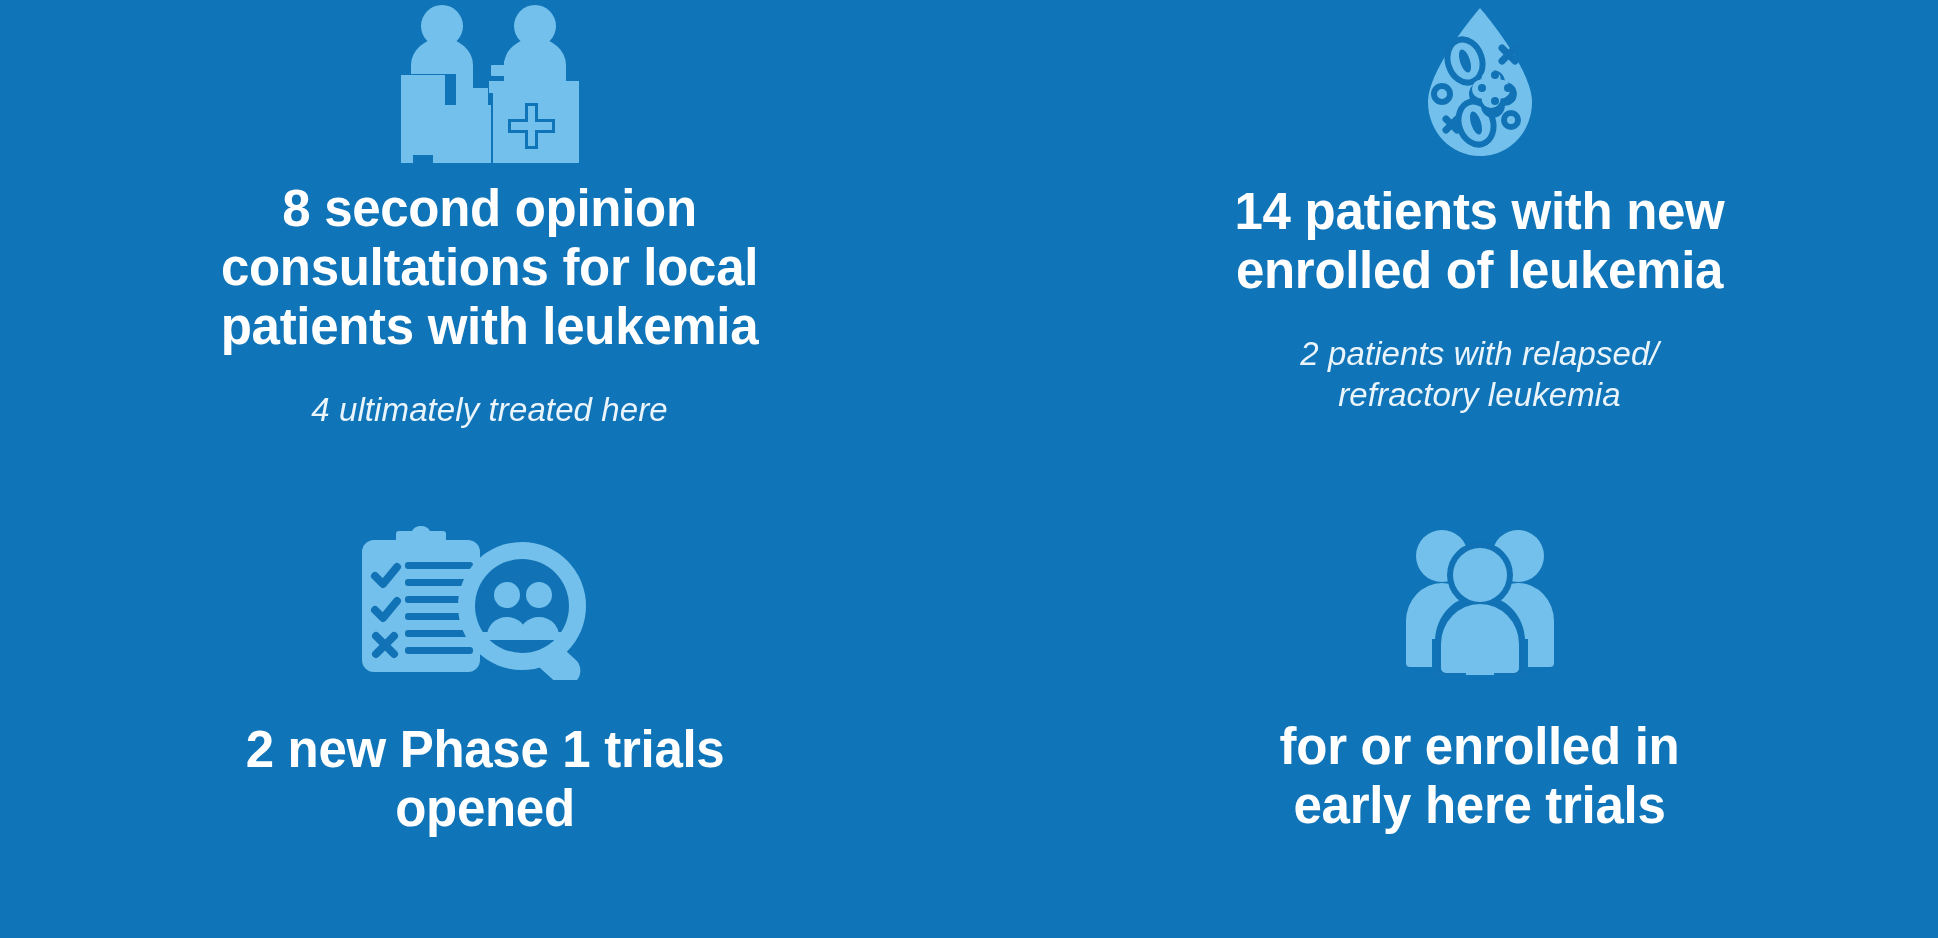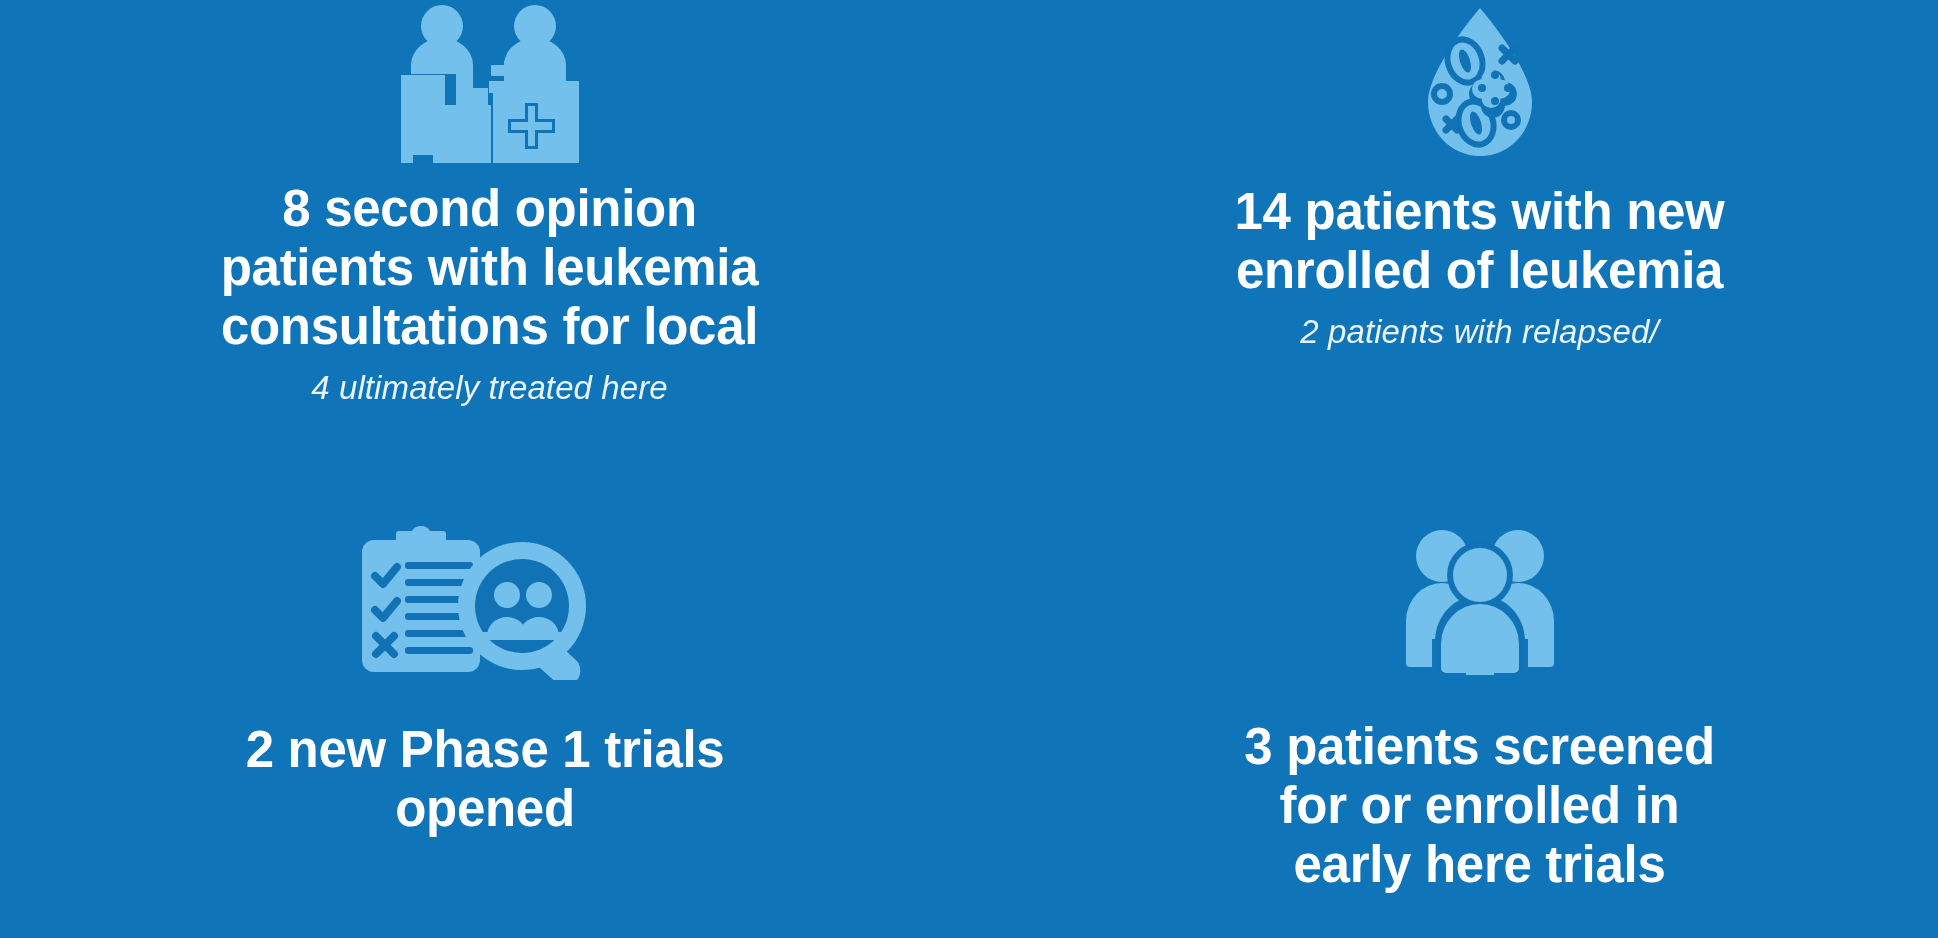--- a/index.html
+++ b/index.html
@@ -77,21 +77,21 @@
 
   .stat-subline {
     color: #eaf4fb;
     font-style: italic;
     font-weight: normal;
     font-size: 33px;
     line-height: 1.22;
     text-align: center;
     letter-spacing: 0.1px;
     max-width: 700px;
-    margin-top: 12px;
+    margin-top: 34px;
   }
 </style>
 </head>
 <body>
 
 <div class="infographic">
 
   <div class="stats-grid">
 
     <div class="stat-cell cell-tl">
@@ -139,22 +139,22 @@
         <g fill="#74c0ec">
           <rect x="127" y="103" width="7" height="40"></rect>
           <rect x="110" y="119" width="41" height="8"></rect>
         </g>
       </svg>
 
       <div class="icon-spacer-tl"></div>
 
       <div class="stat-headline">
         <div>8 second opinion</div>
+        <div>consultations for local</div>
         <div>patients with leukemia</div>
-        <div>consultations for local</div>
       </div>
 
       <div class="stat-subline">
         <div>4 ultimately treated here</div>
       </div>
     </div>
 
     <div class="stat-cell cell-tr">
 
       <svg class="stat-icon icon-blood" viewBox="0 0 120 152" xmlns="http://www.w3.org/2000/svg">
@@ -201,20 +201,21 @@
 
       <div class="icon-spacer-tr"></div>
 
       <div class="stat-headline">
         <div>14 patients with new</div>
         <div>enrolled of leukemia</div>
       </div>
 
       <div class="stat-subline">
         <div>2 patients with relapsed/</div>
+        <div>refractory leukemia</div>
       </div>
     </div>
 
     <div class="stat-cell cell-bl">
 
       <svg class="stat-icon icon-screen" viewBox="0 0 258 160" xmlns="http://www.w3.org/2000/svg">
 
         <rect x="6" y="20" width="118" height="132" rx="12" fill="#74c0ec"></rect>
 
         <rect x="40" y="11" width="50" height="16" rx="3" fill="#74c0ec"></rect>
@@ -283,21 +284,20 @@
         <g fill="#74c0ec">
           <circle cx="80" cy="50" r="27"></circle>
           <path d="M41 119 a39 40 0 0 1 78 0 v24 a5 5 0 0 1 -5 5 h-20 v-22 h-28 v22 h-20 a5 5 0 0 1 -5 -5 z"></path>
           <rect x="66" y="122" width="28" height="28"></rect>
         </g>
       </svg>
 
       <div class="icon-spacer-br"></div>
 
       <div class="stat-headline">
-        <div>3 patients screened</div>
         <div>for or enrolled in</div>
         <div>early here trials</div>
       </div>
 
     </div>
 
   </div>
 </div>
 
 </body></html>

